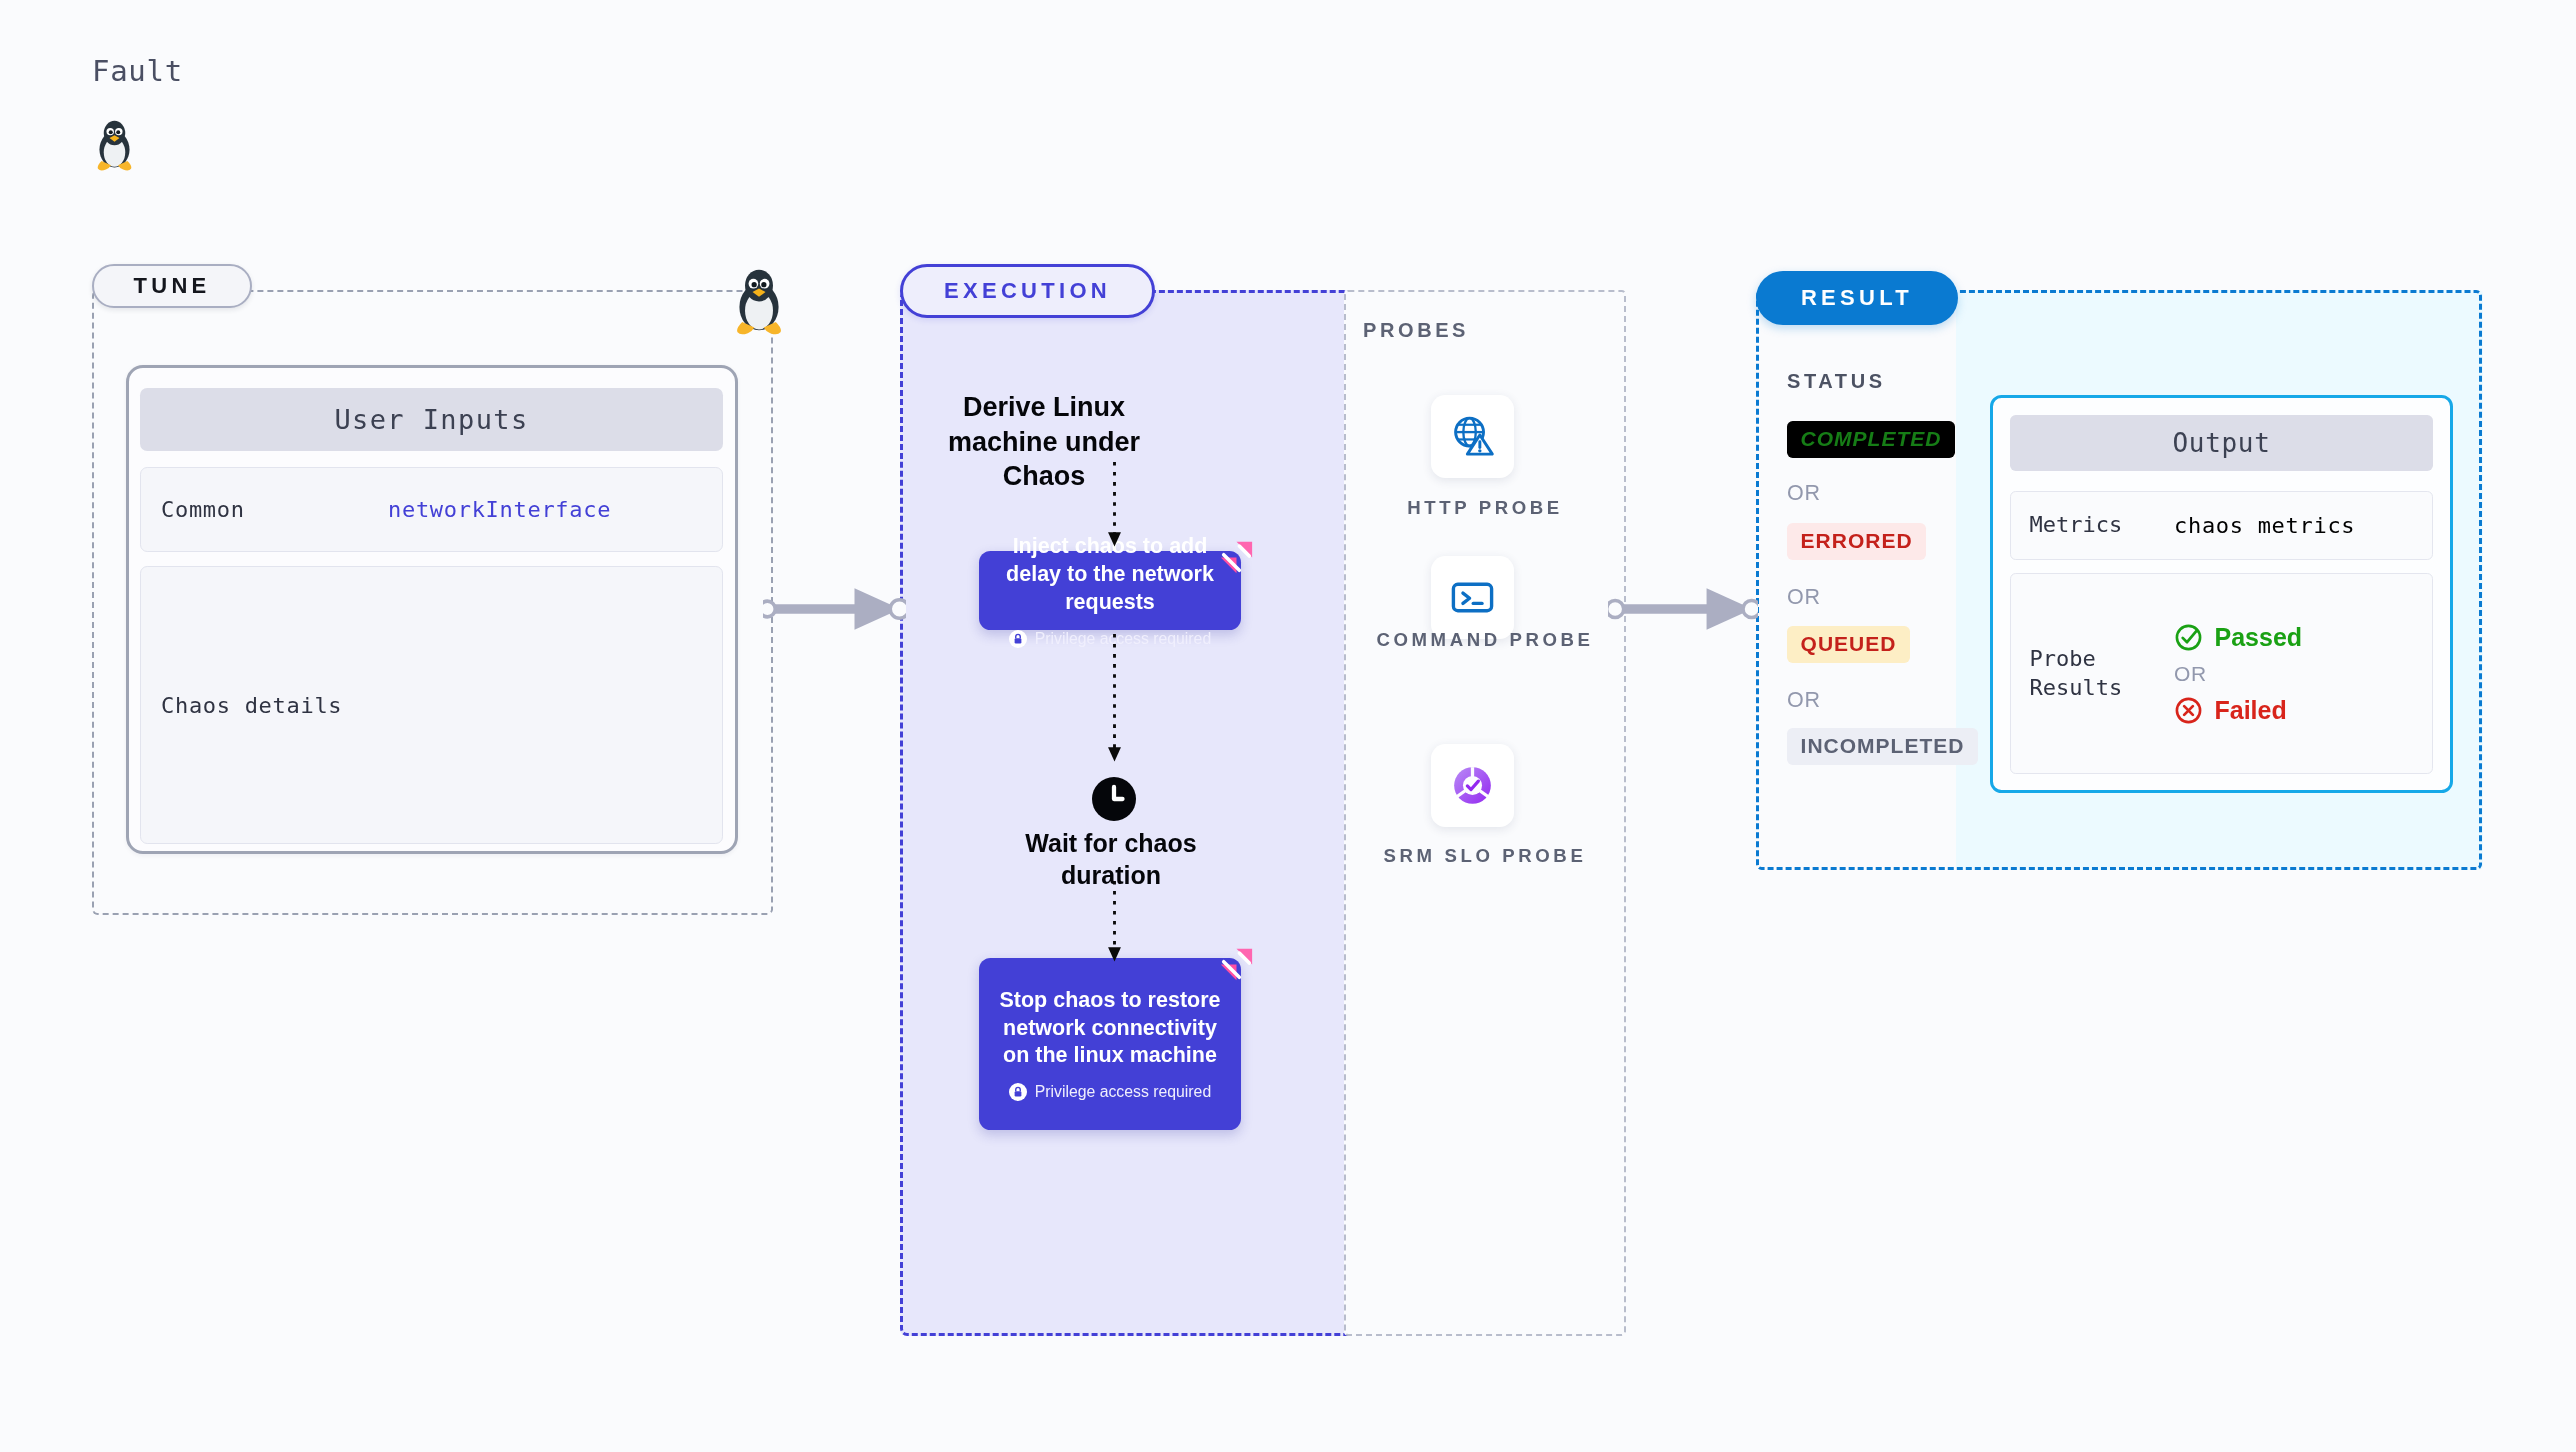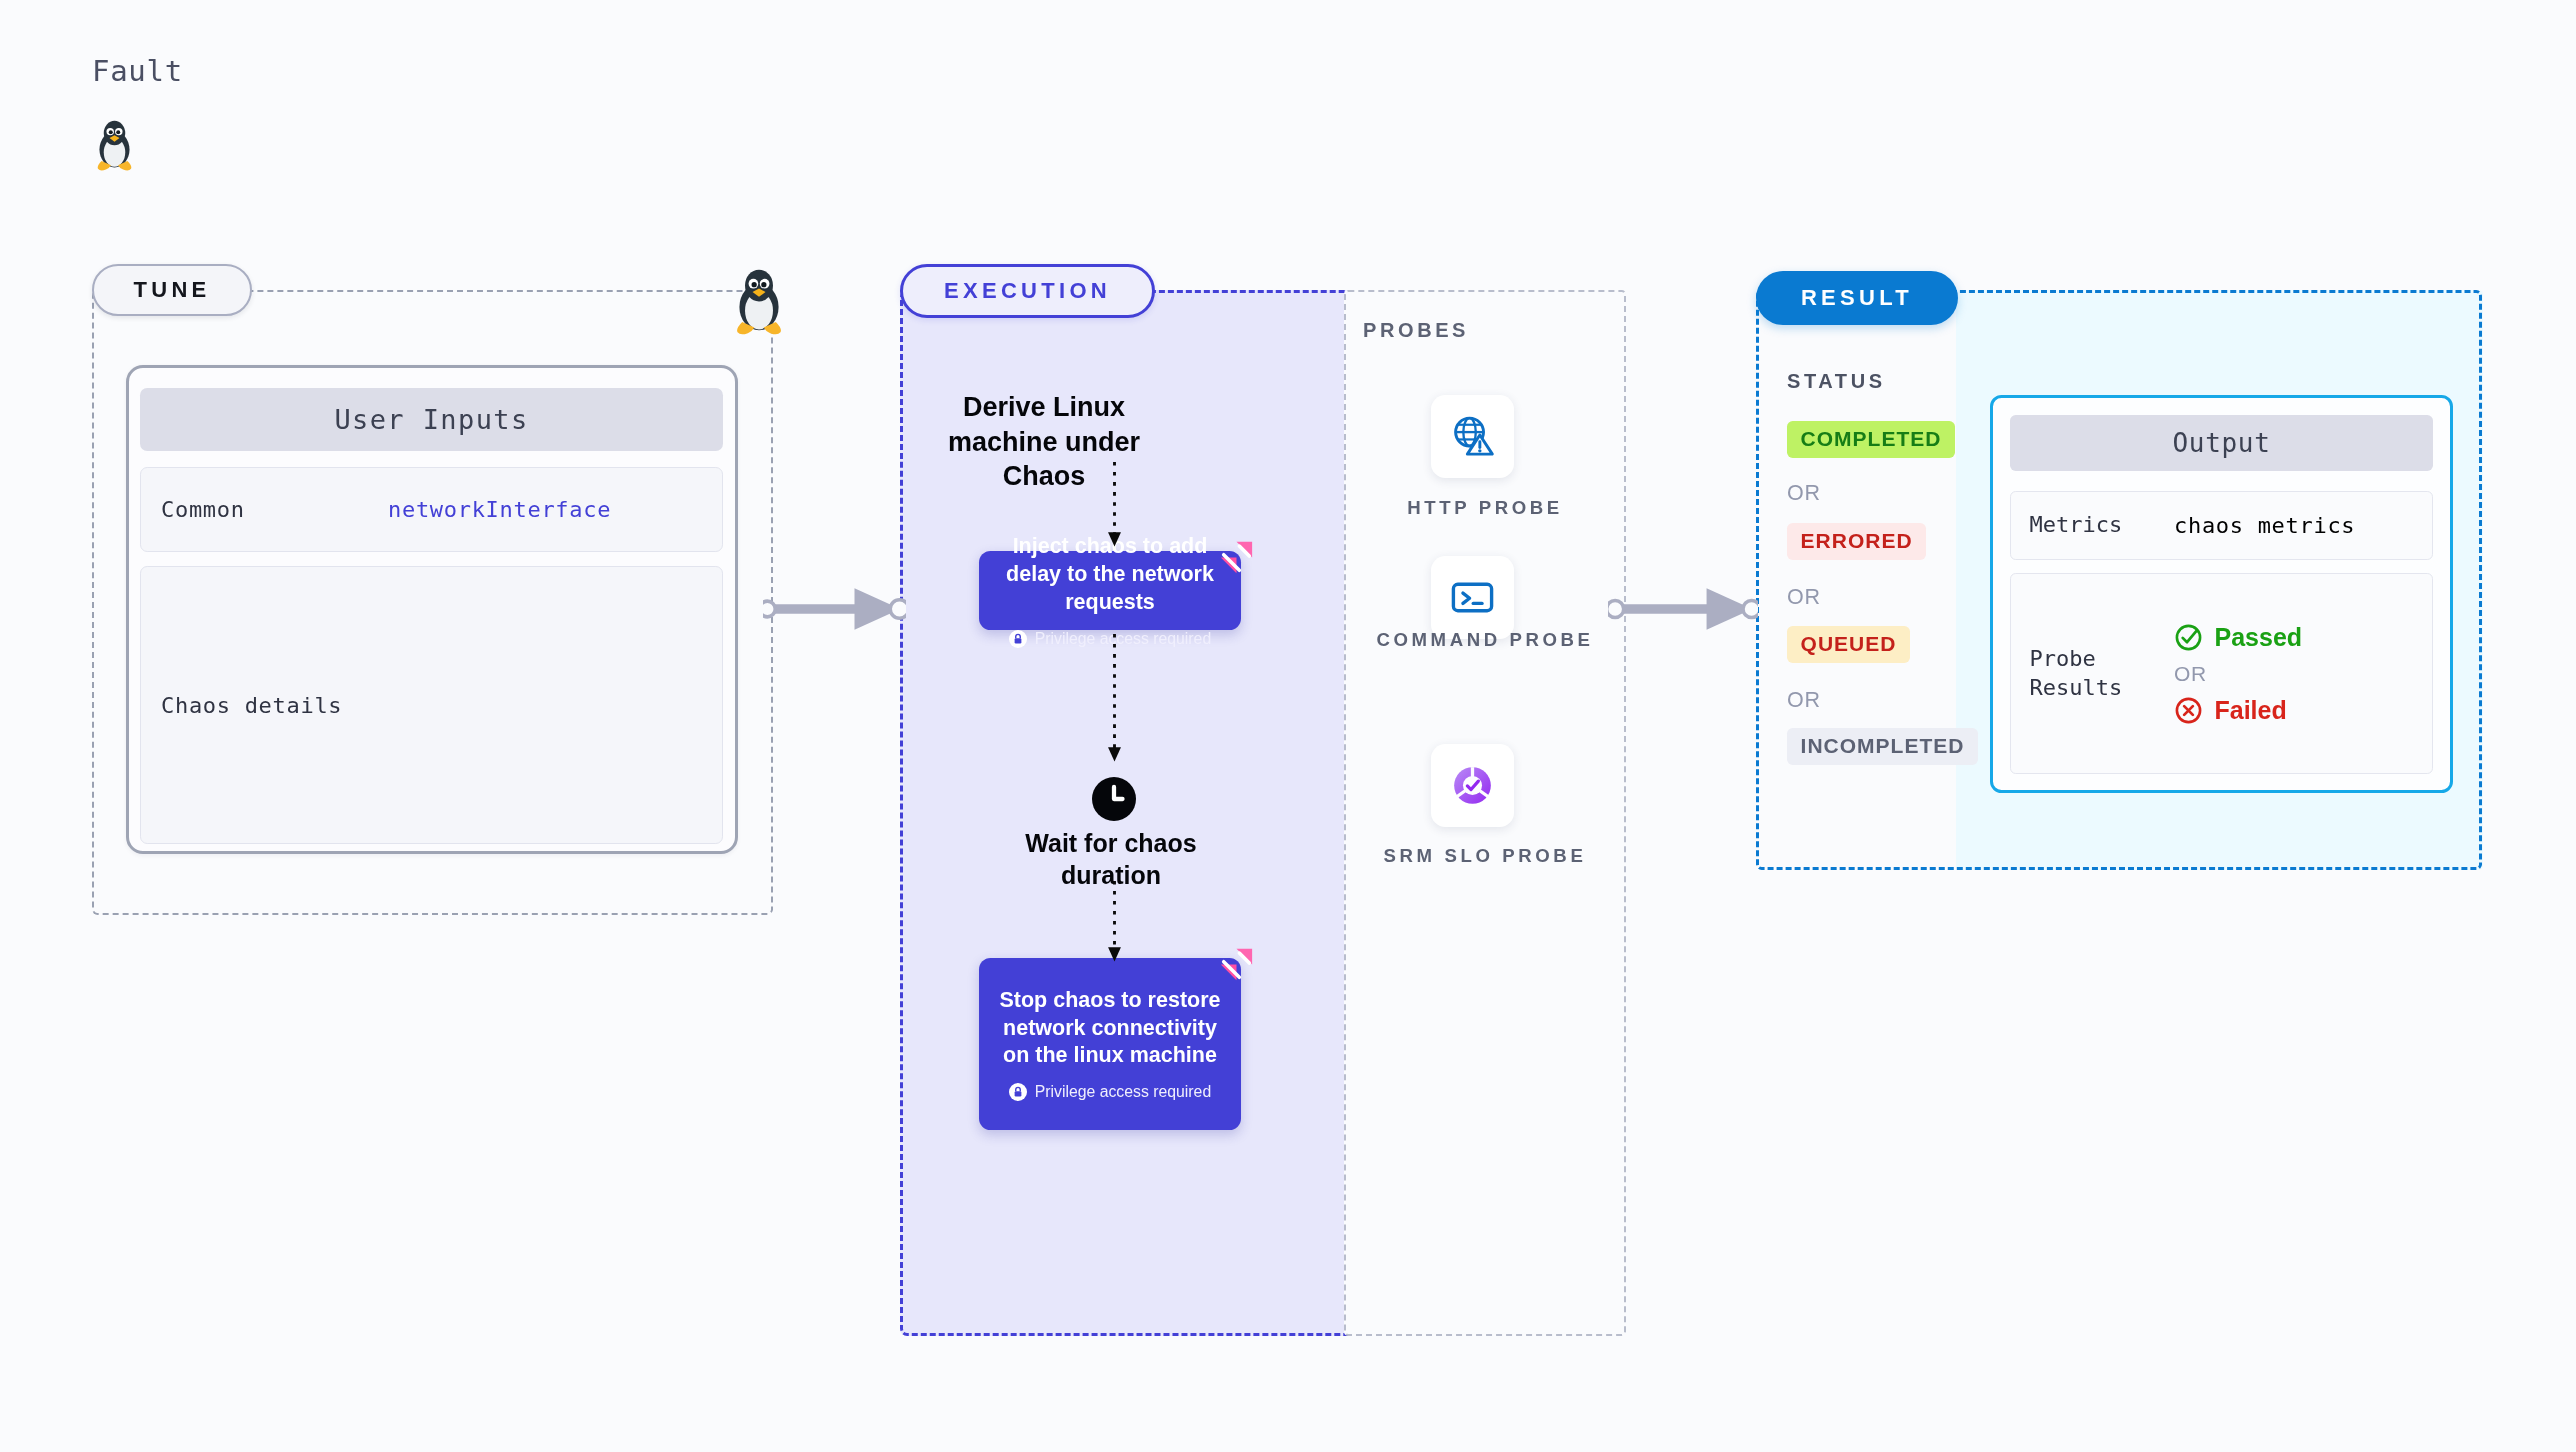--- a/index.html
+++ b/index.html
@@ -30,21 +30,21 @@
     font-size:22px;font-weight:bold;letter-spacing:4.3px;
     z-index:6;
   }
 
   
   #tune-panel{
     left:92px;top:290px;width:681px;height:625px;
     border:2.9px dashed #9aa1b2;border-radius:5.7px;background:transparent;
   }
   #tune-pill{
-    left:92px;top:264px;width:160px;height:52px;
+    left:92px;top:264px;width:160px;height:44px;
     background:#f4f5f9;border:2.9px solid #a9aec2;color:#14161d;
     box-shadow:0 2.1px 5.7px rgba(30,35,60,.10);
   }
   #tune-penguin{position:absolute;left:731px;top:266px;width:56px;height:69px;z-index:7;}
 
   #userinputs-card{
     position:absolute;left:126px;top:365px;width:612px;height:489px;
     box-sizing:border-box;
     border:3.6px solid #9ea4b4;border-radius:17px;background:#fcfcfe;
     box-shadow:0 1.4px 4.3px rgba(20,25,50,.05);
@@ -152,21 +152,21 @@
   #status-label{
     position:absolute;left:1787px;top:370px;
     font-size:20px;font-weight:bold;color:#4c5263;letter-spacing:3.6px;
   }
   .st-badge{
     position:absolute;left:1787px;box-sizing:border-box;
     padding:6.4px 13.6px;border-radius:5.7px;
     font-size:21px;font-weight:bold;letter-spacing:1px;
   }
   .st-or{position:absolute;left:1787px;font-size:21.5px;color:#9298ad;letter-spacing:0.7px;}
-  #b-completed{top:421px;background:#bef264;color:#167d16;}
+  #b-completed{top:421px;background:#000000;color:#167d16;font-style:italic;}
   #or-1{top:481px;}
   #b-errored{top:523px;background:#fde9e9;color:#c4211b;}
   #or-2{top:585px;}
   #b-queued{top:626px;background:#fdeec5;color:#c4211b;}
   #or-3{top:688px;}
   #b-incompleted{top:728px;background:#eceef5;color:#5c6274;}
 
   
   #output-card{
     position:absolute;left:1990px;top:395px;width:463px;height:398px;

